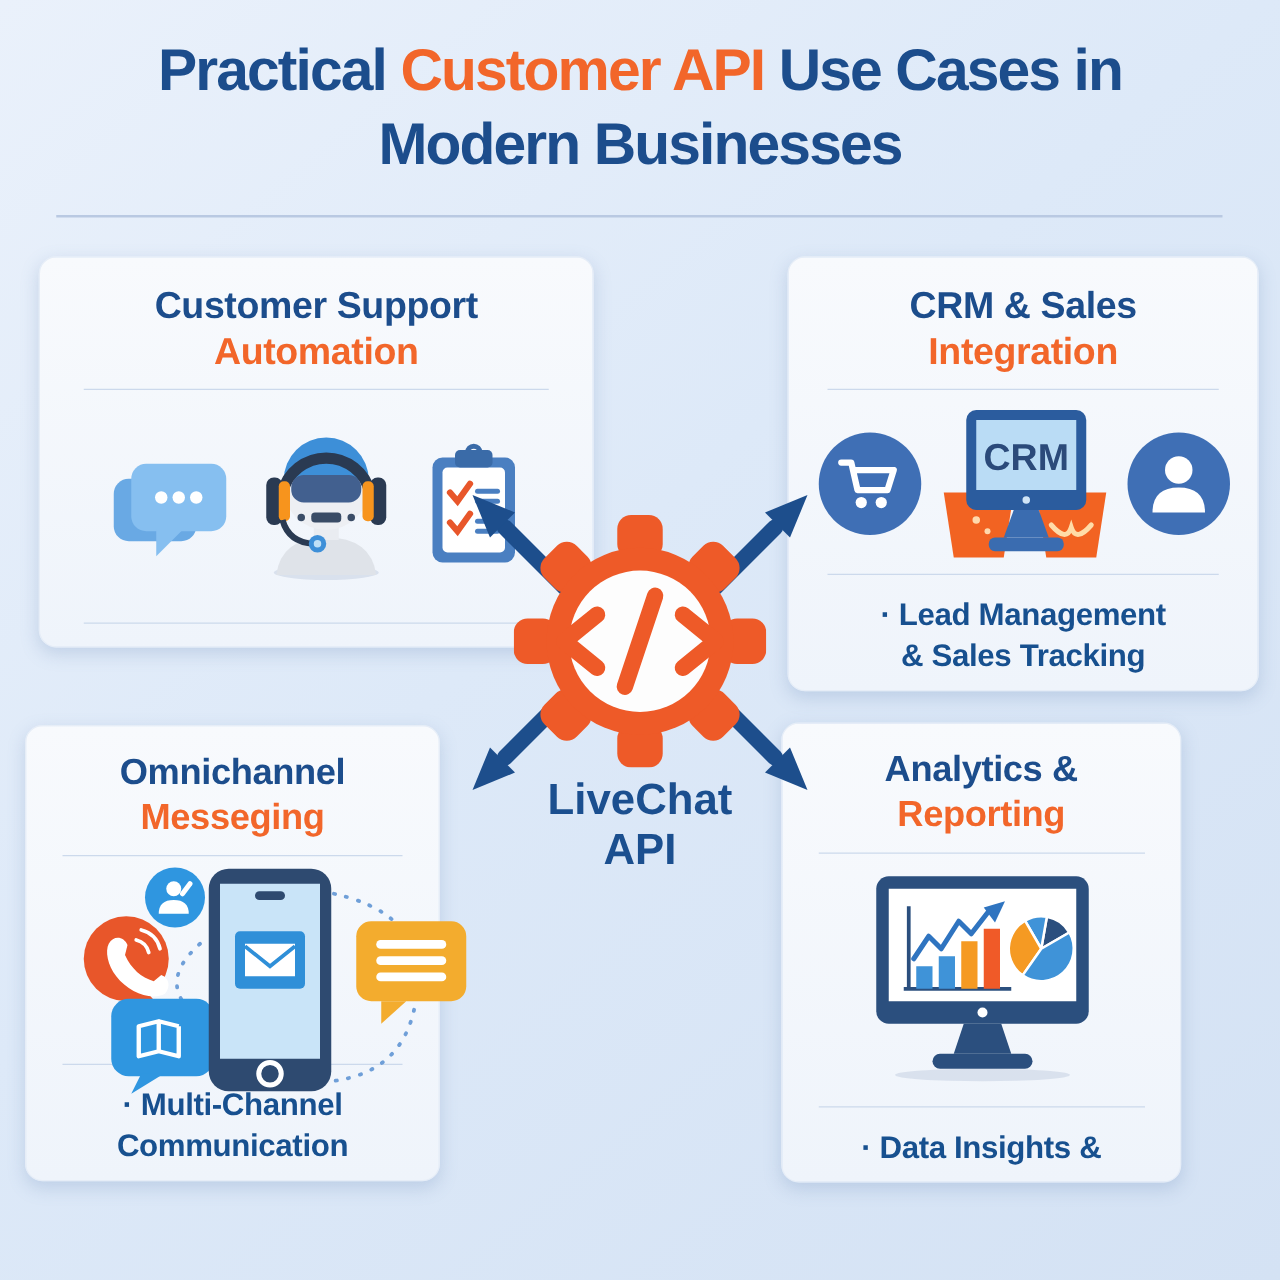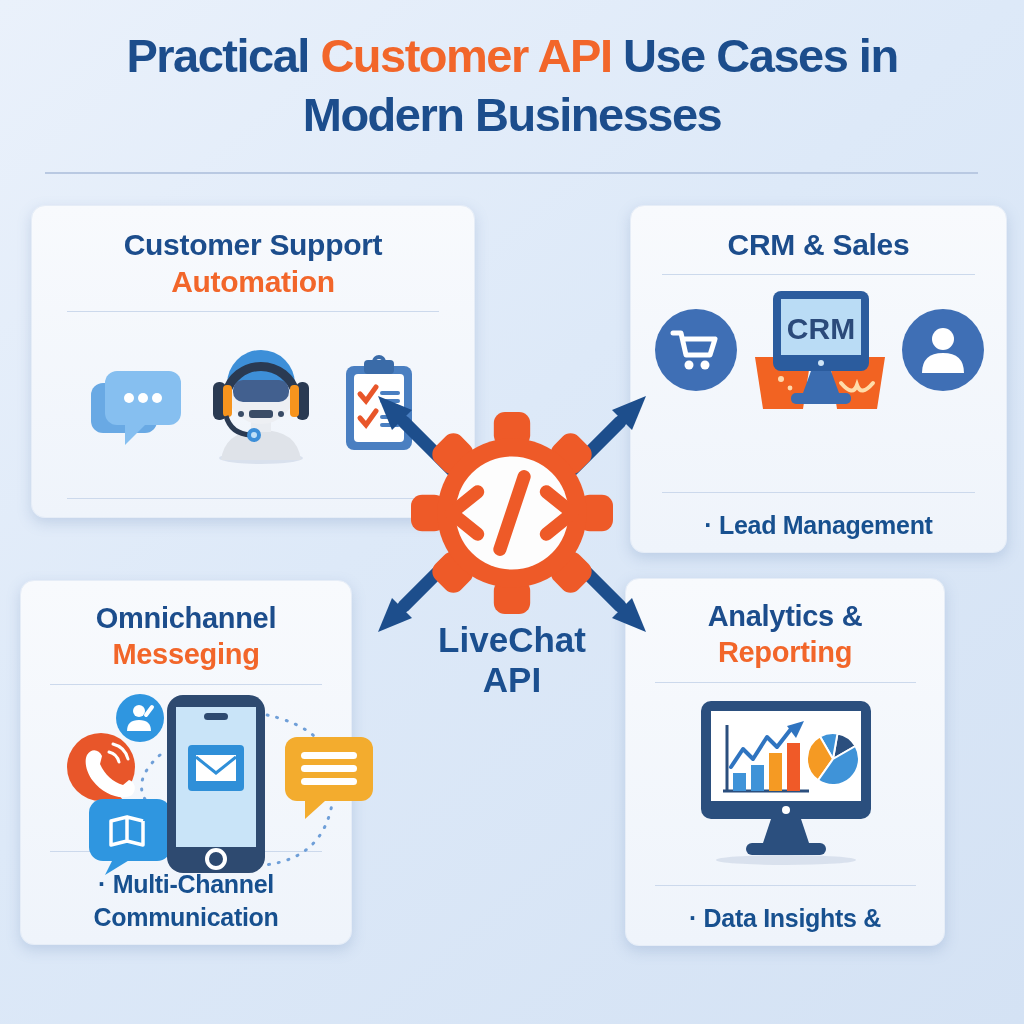--- a/index.html
+++ b/index.html
@@ -150,20 +150,21 @@
         <rect x="40" y="61" width="20" height="4" rx="2" fill="#4a7fc1"></rect>
         <rect x="40" y="69" width="20" height="4" rx="2" fill="#4a7fc1"></rect>
       </svg>
     </div>
     <div class="card-divider"></div>
   </section>
 
   <section class="card tr">
     <h2 class="card-title">
       <span class="stack blue">CRM &amp; Sales</span>
+      <span class="stack orange">Integration</span>
     </h2>
     <div class="card-divider"></div>
     <div class="icon-abs" style="height:148px">
       <svg width="86" height="86" viewBox="0 0 86 86" style="left:8px;top:24px">
         <circle cx="43" cy="43" r="41" fill="#3f6fb5"></circle>
         <path d="M20,26 h8 l5,22 h24 l5,-16 h-31" stroke="#fff" stroke-width="5" fill="none" stroke-linecap="round" stroke-linejoin="round"></path>
         <circle cx="36" cy="58" r="4.5" fill="#fff"></circle>
           <circle cx="52" cy="58" r="4.5" fill="#fff"></circle>
       </svg>
       <svg width="212" height="135" viewBox="0 0 212 135" style="left:70px;top:4px;z-index:2">
@@ -181,20 +182,21 @@
       </svg>
       <svg width="86" height="86" viewBox="0 0 86 86" style="right:6px;top:24px">
         <circle cx="43" cy="43" r="41" fill="#3f6fb5"></circle>
         <circle cx="43" cy="32" r="11" fill="#fff"></circle>
         <path d="M22,66 Q22,46 43,46 Q64,46 64,66 Z" fill="#fff"></path>
       </svg>
     </div>
     <div class="card-divider"></div>
     <p class="bullet">
       <span>· Lead Management</span>
+      <span>&amp; Sales Tracking</span>
     </p>
   </section>
 
   <section class="card bl">
     <h2 class="card-title">
       <span class="blue">Omnichannel</span> <span class="orange">Messeging</span>
     </h2>
     <div class="card-divider"></div>
     <div class="icon-abs" style="height:186px">
       <svg width="340" height="186" viewBox="0 0 340 186" style="left:0;top:0">

